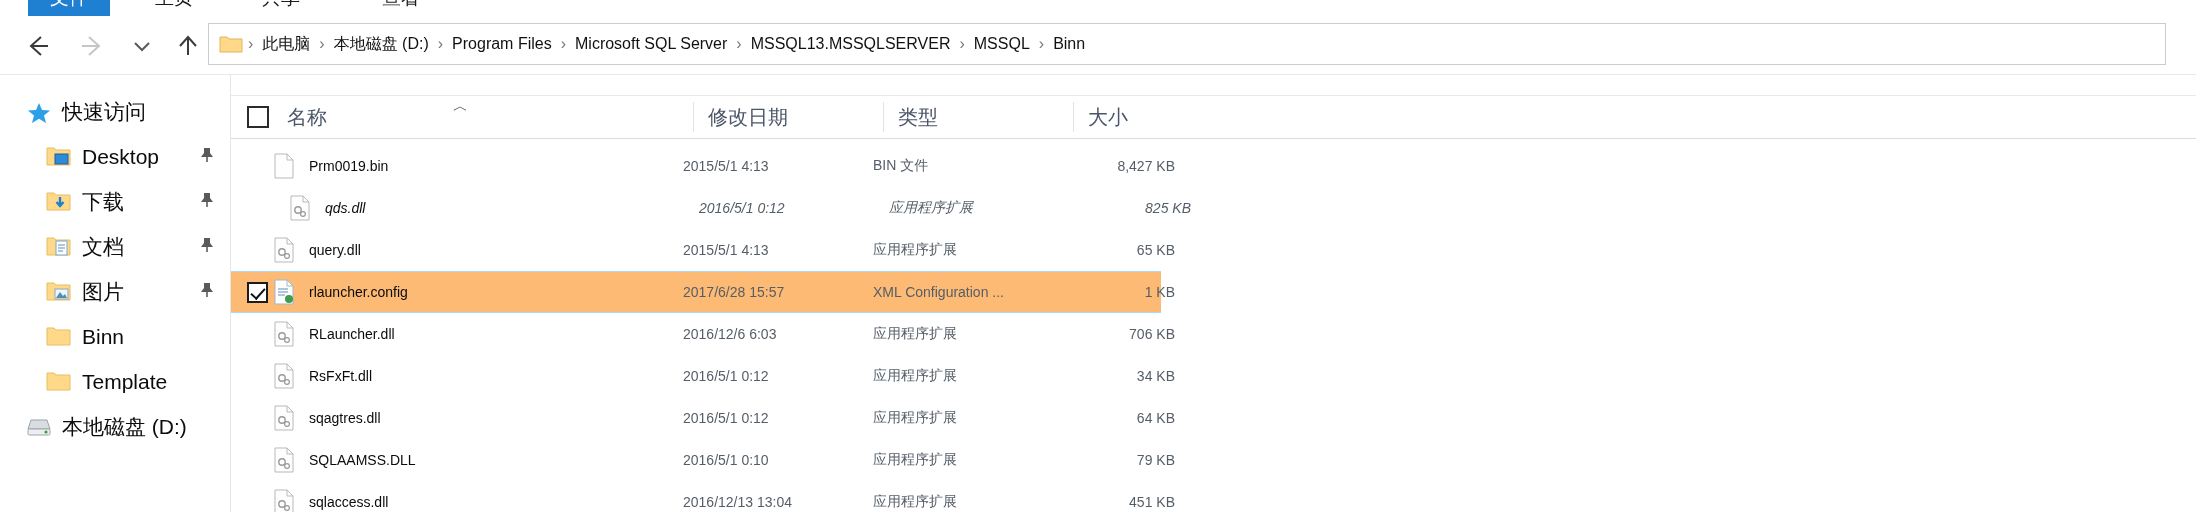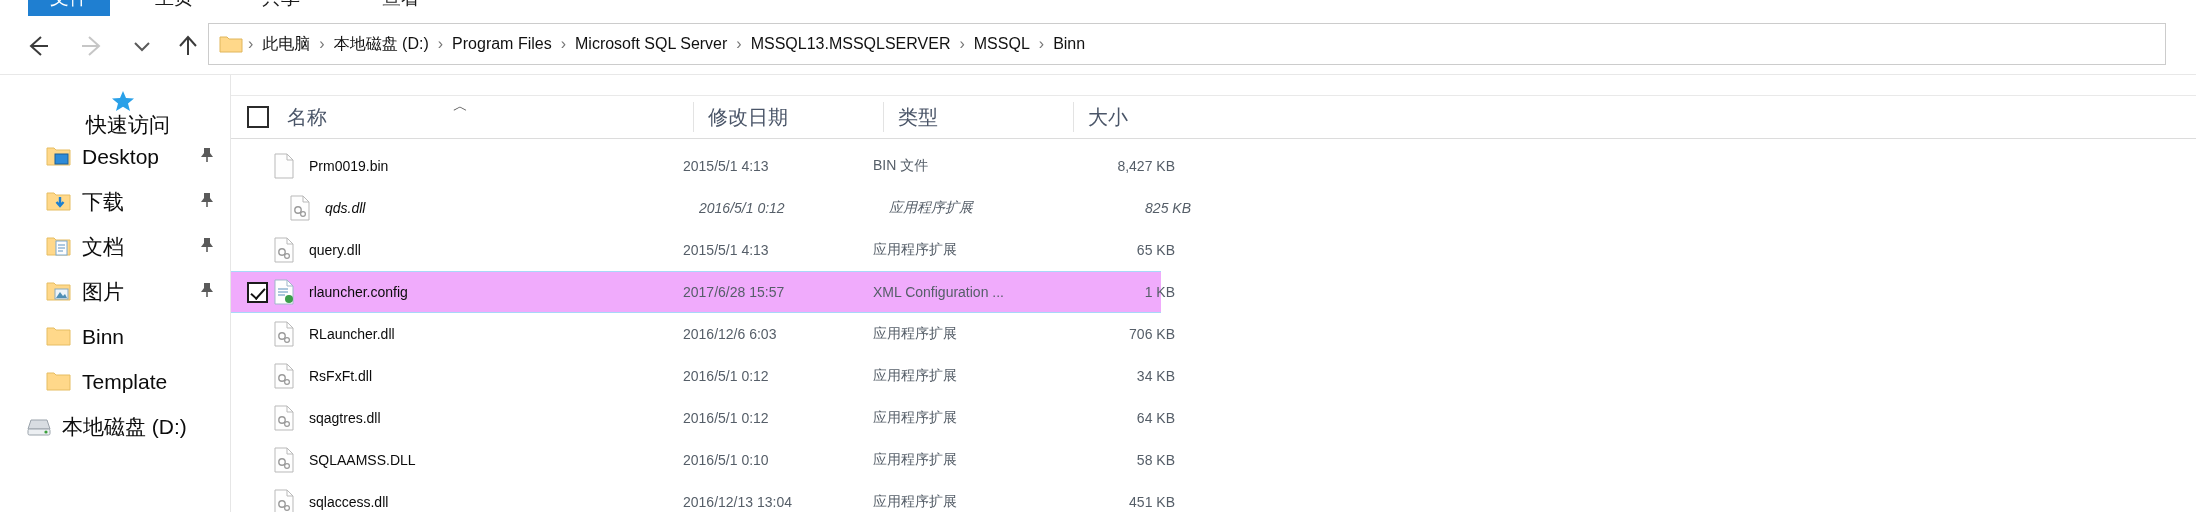--- a/index.html
+++ b/index.html
@@ -192,21 +192,21 @@
   .row {
     position: relative;
     display: flex;
     align-items: center;
     height: 30px;
     font-size: 14px;
     color: #0b0b0b;
     box-sizing: border-box;
   }
   .row.selected {
-    background: #f0abfc;
+    background: #fdba74;
     border-top: 1px solid #a8d8f8;
     border-bottom: 1px solid #a8d8f8;
     width: 930px;
   }
   .cell {
     box-sizing: border-box;
     white-space: nowrap;
     overflow: hidden;
   }
   .c-check {
@@ -322,21 +322,21 @@
       <span class="crumb">MSSQL13.MSSQLSERVER</span>
       <span class="crumb-sep">›</span>
       <span class="crumb">MSSQL</span>
       <span class="crumb-sep">›</span>
       <span class="crumb">Binn</span>
     </div>
   </div>
 
   <div class="nav-pane">
 
-    <div class="tree-item" style="margin-top:14px;flex-direction:column;">
+    <div class="tree-item" style="margin-top:14px;">
       <span class="tree-ico">
         <svg width="26" height="24" viewBox="0 0 26 24">
             <path d="M13 2 L16 9 L24 9.5 L18 14.5 L20 22 L13 17.8 L6 22 L8 14.5 L2 9.5 L10 9 Z" fill="#29a0e8"></path>
           </svg>
       </span>
       <span>快速访问</span>
     </div>
 
     <div class="tree-item level1">
       <span class="tree-ico">
@@ -568,21 +568,21 @@
           <svg width="22" height="26" viewBox="0 0 22 26">
               <path d="M2 1 h12 l6 6 v18 h-18 z" fill="#fefefe" stroke="#b9b9b9"></path>
               <path d="M14 1 v6 h6" fill="none" stroke="#b9b9b9"></path>
               <circle cx="9" cy="15" r="3.2" fill="none" stroke="#9a9a9a" stroke-width="1.4"></circle>
               <circle cx="14" cy="19" r="2.4" fill="none" stroke="#9a9a9a" stroke-width="1.2"></circle>
             </svg>
         </div>
         <div class="cell c-name">SQLAAMSS.DLL</div>
         <div class="cell c-date">2016/5/1 0:10</div>
         <div class="cell c-type">应用程序扩展</div>
-        <div class="cell c-size">58 KB</div>
+        <div class="cell c-size">79 KB</div>
       </div>
 
       <div class="row" style="position: absolute; left: 0px; top: 336px; height: 42px; width: 1600px;">
         <div class="cell c-check"></div>
         <div class="cell c-icon">
           <svg width="22" height="26" viewBox="0 0 22 26">
               <path d="M2 1 h12 l6 6 v18 h-18 z" fill="#fefefe" stroke="#b9b9b9"></path>
               <path d="M14 1 v6 h6" fill="none" stroke="#b9b9b9"></path>
               <circle cx="9" cy="15" r="3.2" fill="none" stroke="#9a9a9a" stroke-width="1.4"></circle>
               <circle cx="14" cy="19" r="2.4" fill="none" stroke="#9a9a9a" stroke-width="1.2"></circle>

